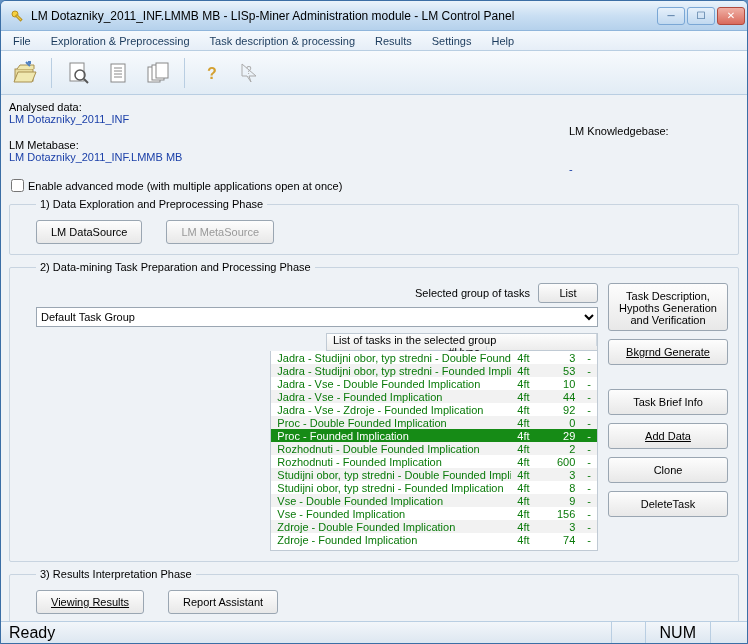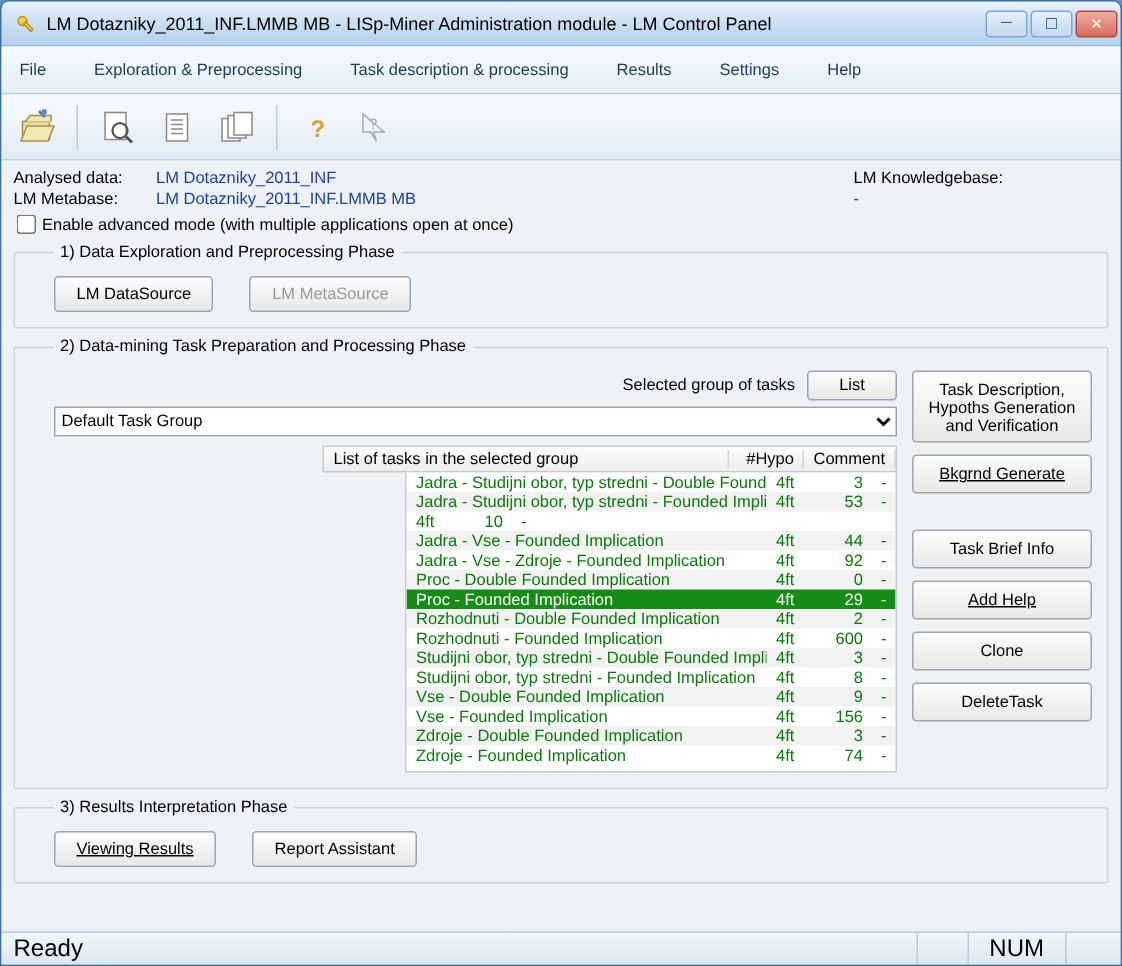--- a/index.html
+++ b/index.html
@@ -39,27 +39,27 @@
     border-radius: 3px;
     display: flex; align-items: center; justify-content: center;
     font-family: Arial, sans-serif;
     border: 1px solid #7aa7d5;
     background: linear-gradient(to bottom, #e6f0fa, #c1d9f0);
     color: #2c5a8a;
     font-size: 10px;
   }
   .win-btn.close { background: linear-gradient(to bottom, #f0b0a5, #d96a5c); border-color:#b04a3d; color:#fff; }
   .menubar {
-    height: 32px;
+    height: 20px;
     background: linear-gradient(to bottom, #f5f9fd, #e6eef7);
     border-bottom: 1px solid #b9cee2;
     display: flex;
     align-items: center;
     padding: 0 4px;
-    gap: 16px;
+    gap: 4px;
   }
   .menubar span { padding: 2px 8px; color: #1a3a5c; cursor: default; }
   .toolbar {
     height: 44px;
     background: linear-gradient(to bottom, #f7fafd, #e2ecf5);
     border-bottom: 1px solid #b9cee2;
     display: flex;
     align-items: center;
     padding: 0 6px;
     gap: 4px;
@@ -70,21 +70,21 @@
     border: 1px solid transparent;
     border-radius: 3px;
   }
   .tool-sep { width:1px; height:30px; background:#b9cee2; margin:0 4px; }
   .content {
     flex: 1;
     background: #eef2f6;
     padding: 6px 8px 2px 8px;
     overflow: hidden;
   }
-  .info-row { display:flex; margin-bottom:2px; }
+  .info-row { display:flex; margin-bottom:2px;flex-direction:column; }
   .info-label { width: 95px; color:#000; }
   .info-link { color: #1a3fa8; }
   .info-kb-label { margin-left: auto; width: 170px; }
   .chk-row { display:flex; align-items:center; margin: 4px 0 6px 0; }
   .chk-row input { margin: 0 4px 0 2px; }
   fieldset {
     border: 1px solid #c8d4e0;
     border-radius: 2px;
     margin: 0 0 6px 0;
     padding: 10px 10px 10px 26px;
@@ -109,20 +109,21 @@
   .phase2-right { width: 120px; display:flex; flex-direction:column; gap:8px; }
   .sel-row { display:flex; align-items:center; gap:8px; margin-bottom:4px;}
   .sel-row .lbl { flex:1; }
   select.combo { width: 100%; font-size:11px; font-family:inherit; height:20px; border:1px solid #9aa6b2; background:#fff;}
   .list-hdr {
     display:flex;
     border:1px solid #c0cad4;
     background: linear-gradient(to bottom, #fdfdfd, #ececec);
     height:18px; align-items:center;
     margin-top:6px;
+    flex-direction:column;
   }
   .list-hdr > div { padding: 0 6px; border-right:1px solid #d0d8e0; font-size:11px; }
   .col-name { width: 270px; } 
   .col-hypo { width: 50px; text-align:right; }
   .col-comment { flex:1; }
   .task-list {
     border:1px solid #c0cad4;
     border-top:none;
     height: 200px;
     overflow-y: scroll;
@@ -279,20 +280,21 @@
                 <div class="tr-hypo">3</div>
                 <div class="tr-comment">-</div>
               </div>
               <div class="task-row">
                 <div class="tr-name">Jadra - Studijni obor, typ stredni - Founded Implic</div>
                 <div class="tr-type">4ft</div>
                 <div class="tr-hypo">53</div>
                 <div class="tr-comment">-</div>
               </div>
               <div class="task-row">
+                <div class="tr-name">Jadra - Vse - Double Founded Implication</div>
                 <div class="tr-type">4ft</div>
                 <div class="tr-hypo">10</div>
                 <div class="tr-comment">-</div>
               </div>
               <div class="task-row">
                 <div class="tr-name">Jadra - Vse - Founded Implication</div>
                 <div class="tr-type">4ft</div>
                 <div class="tr-hypo">44</div>
                 <div class="tr-comment">-</div>
               </div>
@@ -362,21 +364,21 @@
                 <div class="tr-hypo">74</div>
                 <div class="tr-comment">-</div>
               </div>
             </div>
         </div>
         <div class="phase2-right">
           <button class="btn" style="height:48px">Task Description, Hypoths Generation and Verification</button>
           <button class="btn"><span class="u">Bkgrnd Generate</span></button>
           <div style="height:8px"></div>
           <button class="btn"><span>Task Brief Info</span></button>
-          <button class="btn"><span class="u">Add Help</span></button>
+          <button class="btn"><span class="u">Add Data</span></button>
           <button class="btn"><span>Clone</span></button>
           <button class="btn"><span>DeleteTask</span></button>
         </div>
       </div>
     </fieldset>
 
     <fieldset>
       <legend>3) Results Interpretation Phase</legend>
       <div class="phase1-btns">
         <button class="btn"><span class="u">Viewing Results</span></button>

